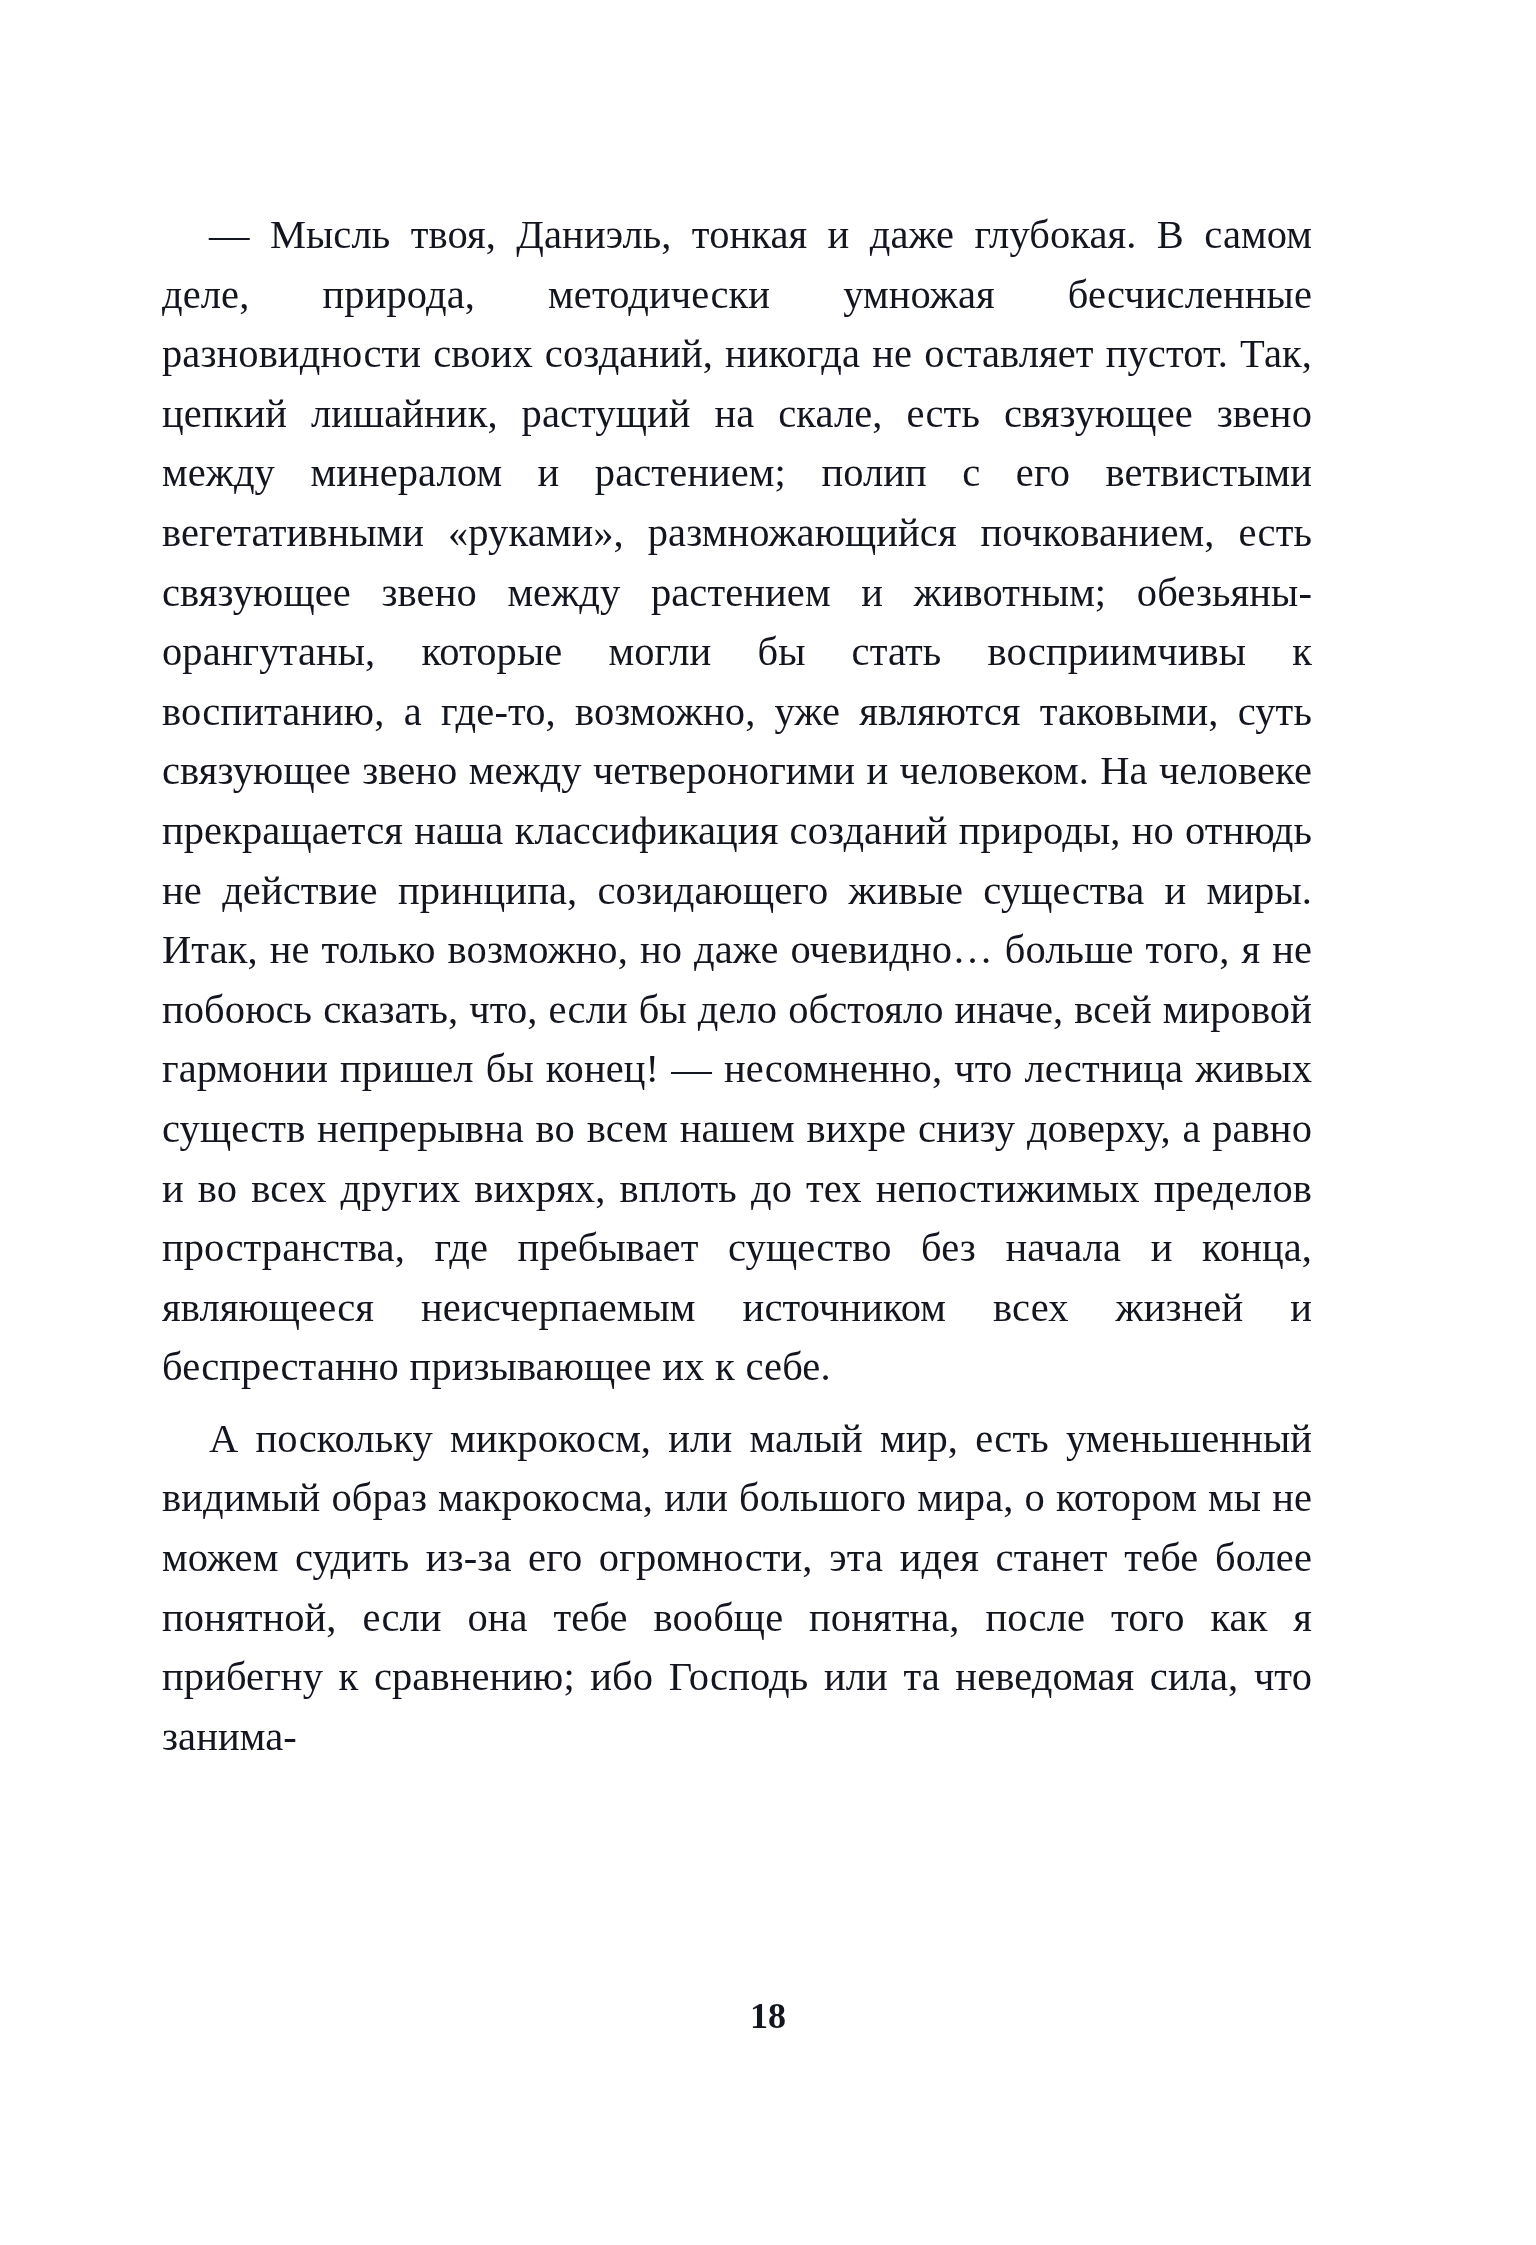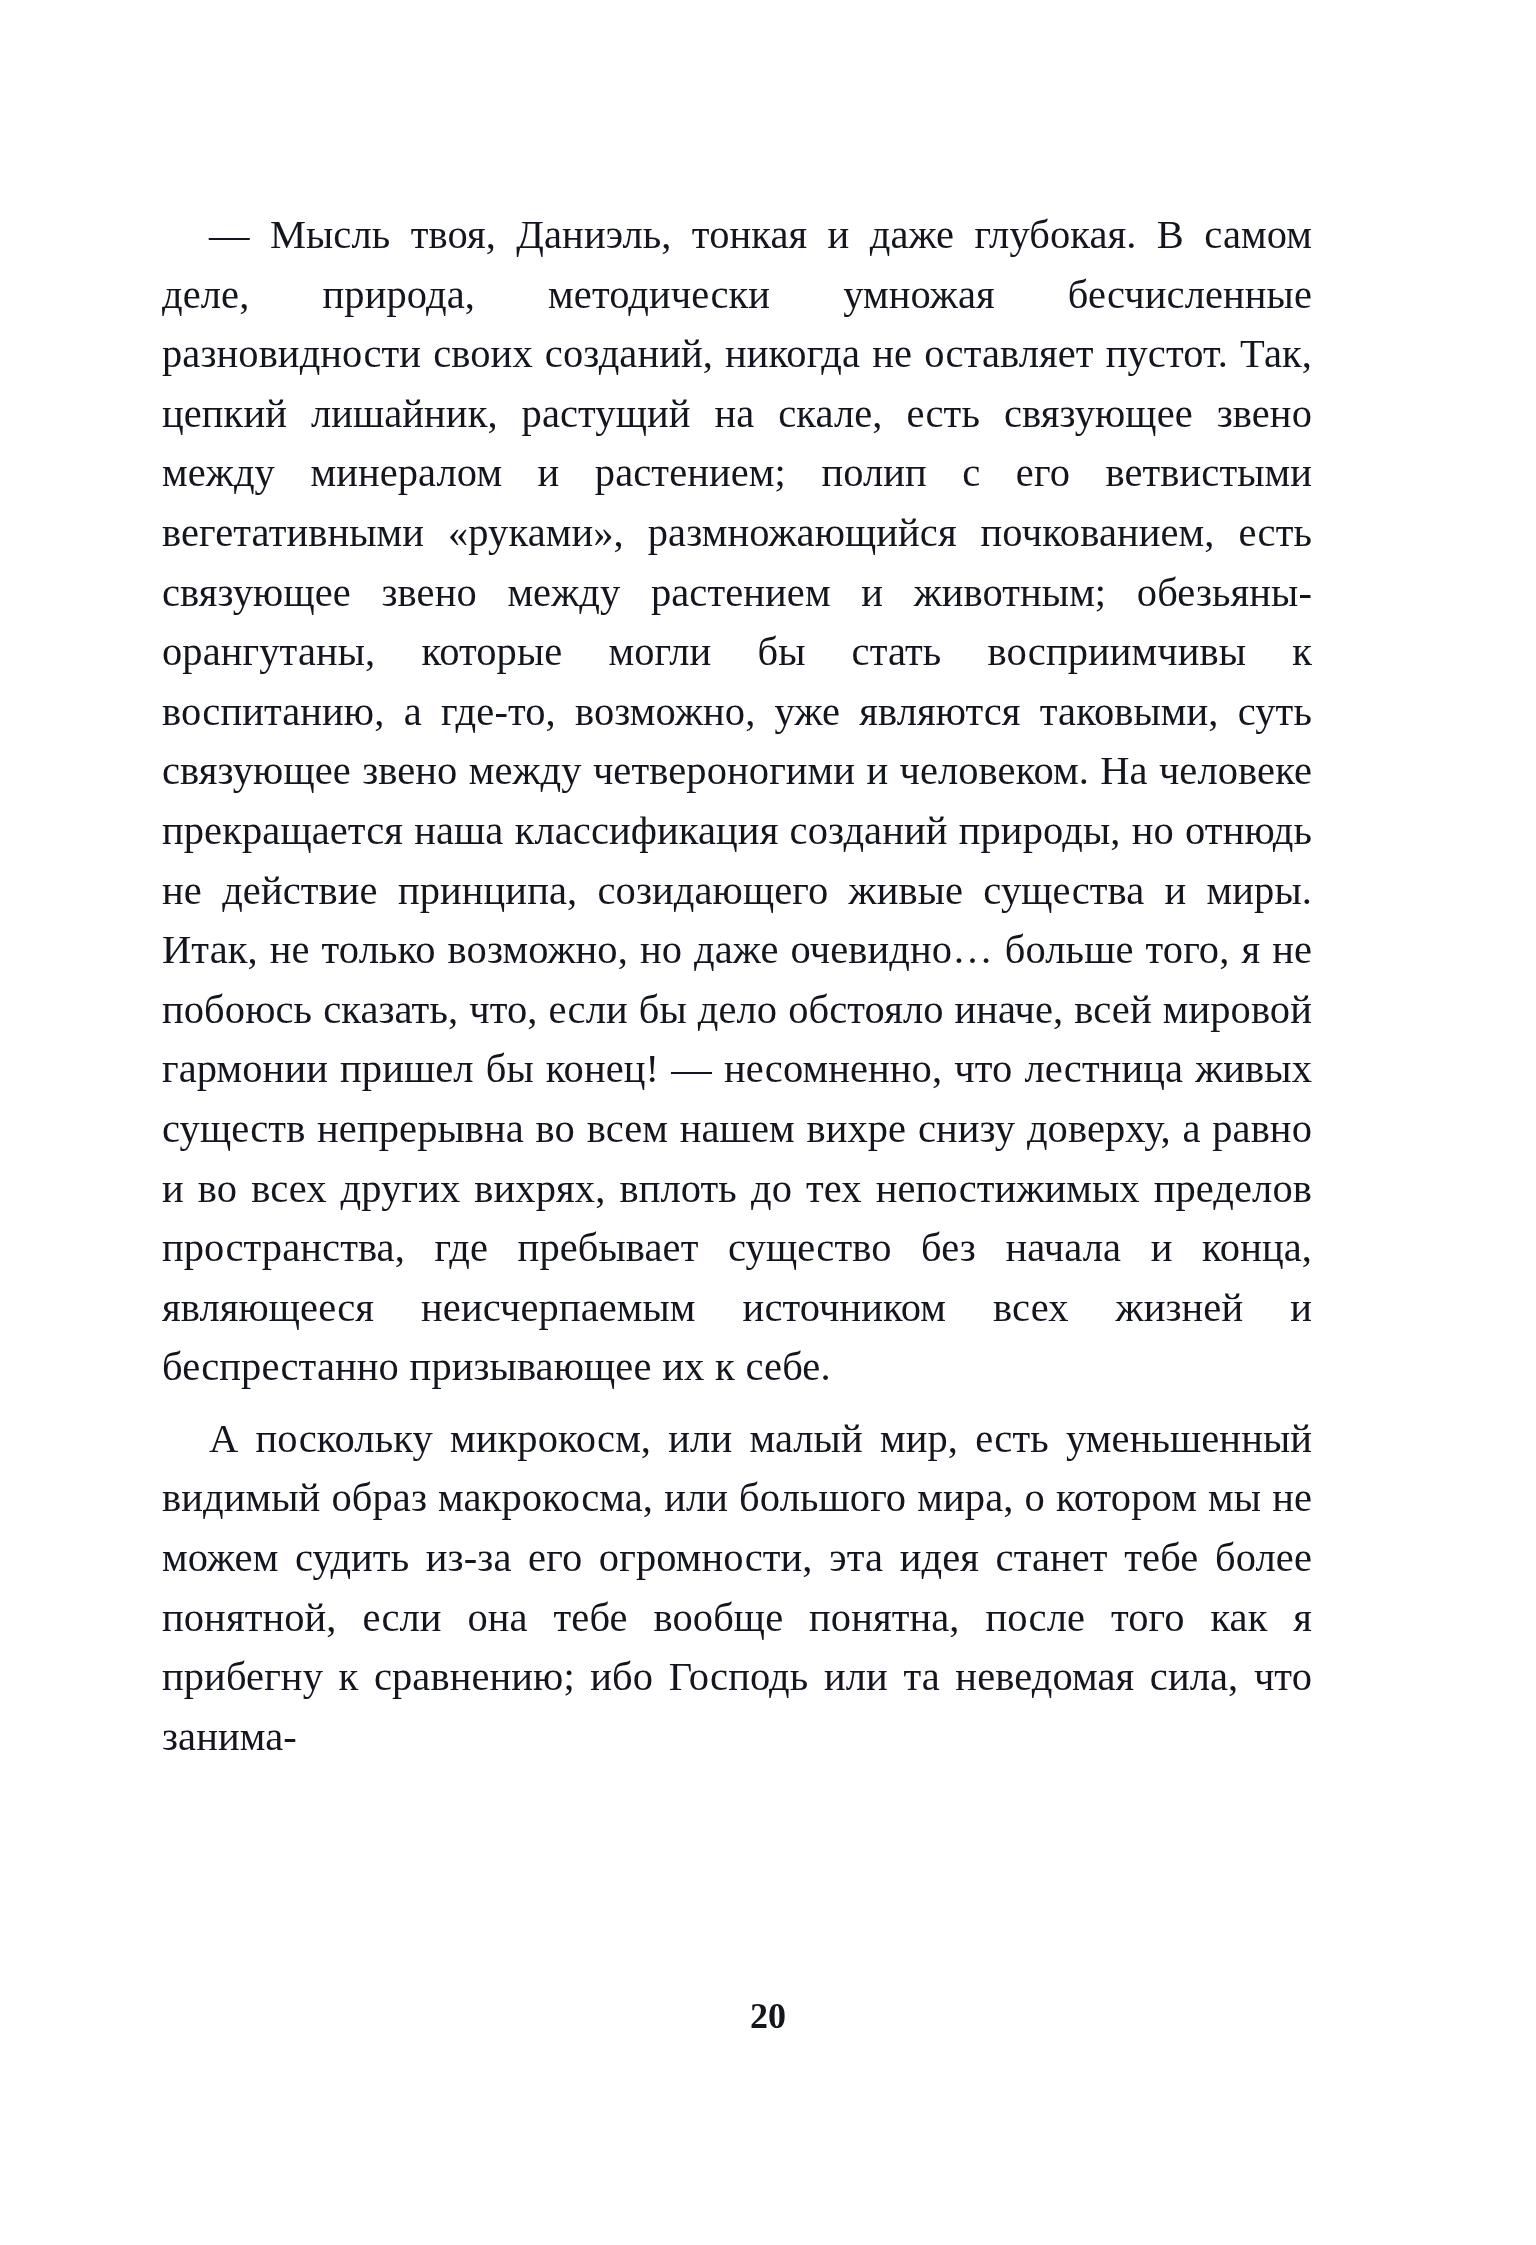--- a/index.html
+++ b/index.html
@@ -71,15 +71,15 @@
 <div id="page">
 
   <div id="text-column">
 
     <p class="para"><span class="indent"></span><span>— Мысль твоя, Даниэль, тонкая и даже глубокая. В самом деле, природа, методически умножая бесчисленные разновидности своих созданий, никогда не оставляет пустот. Так, цепкий лишайник, растущий на скале, есть связующее звено между минералом и растением; полип с его ветвистыми вегетативными «руками», размножающийся почкованием, есть связующее звено между растением и животным; обезьяны-орангутаны, которые могли бы стать восприимчивы к воспитанию, а где-то, возможно, уже являются таковыми, суть связующее звено между четвероногими и человеком. На человеке прекращается наша классификация созданий природы, но отнюдь не действие принципа, созидающего живые существа и миры. Итак, не только возможно, но даже очевидно… больше того, я не побоюсь сказать, что, если бы дело обстояло иначе, всей мировой гармонии пришел бы конец! — несомненно, что лестница живых существ непрерывна во всем нашем вихре снизу доверху, а равно и во всех других вихрях, вплоть до тех непостижимых пределов пространства, где пребывает существо без начала и конца, являющееся неисчерпаемым источником всех жизней и беспрестанно призывающее их к себе.</span></p>
 
     <p class="para"><span class="indent"></span><span>А поскольку микрокосм, или малый мир, есть уменьшенный видимый образ макрокосма, или большого мира, о котором мы не можем судить из-за его огромности, эта идея станет тебе более понятной, если она тебе вообще понятна, после того как я прибегну к сравнению; ибо Господь или та неведомая сила, что занима-</span></p>
 
   </div>
 
-  <div id="page-number">20</div>
+  <div id="page-number">18</div>
 
 </div>
 
 </body></html>

